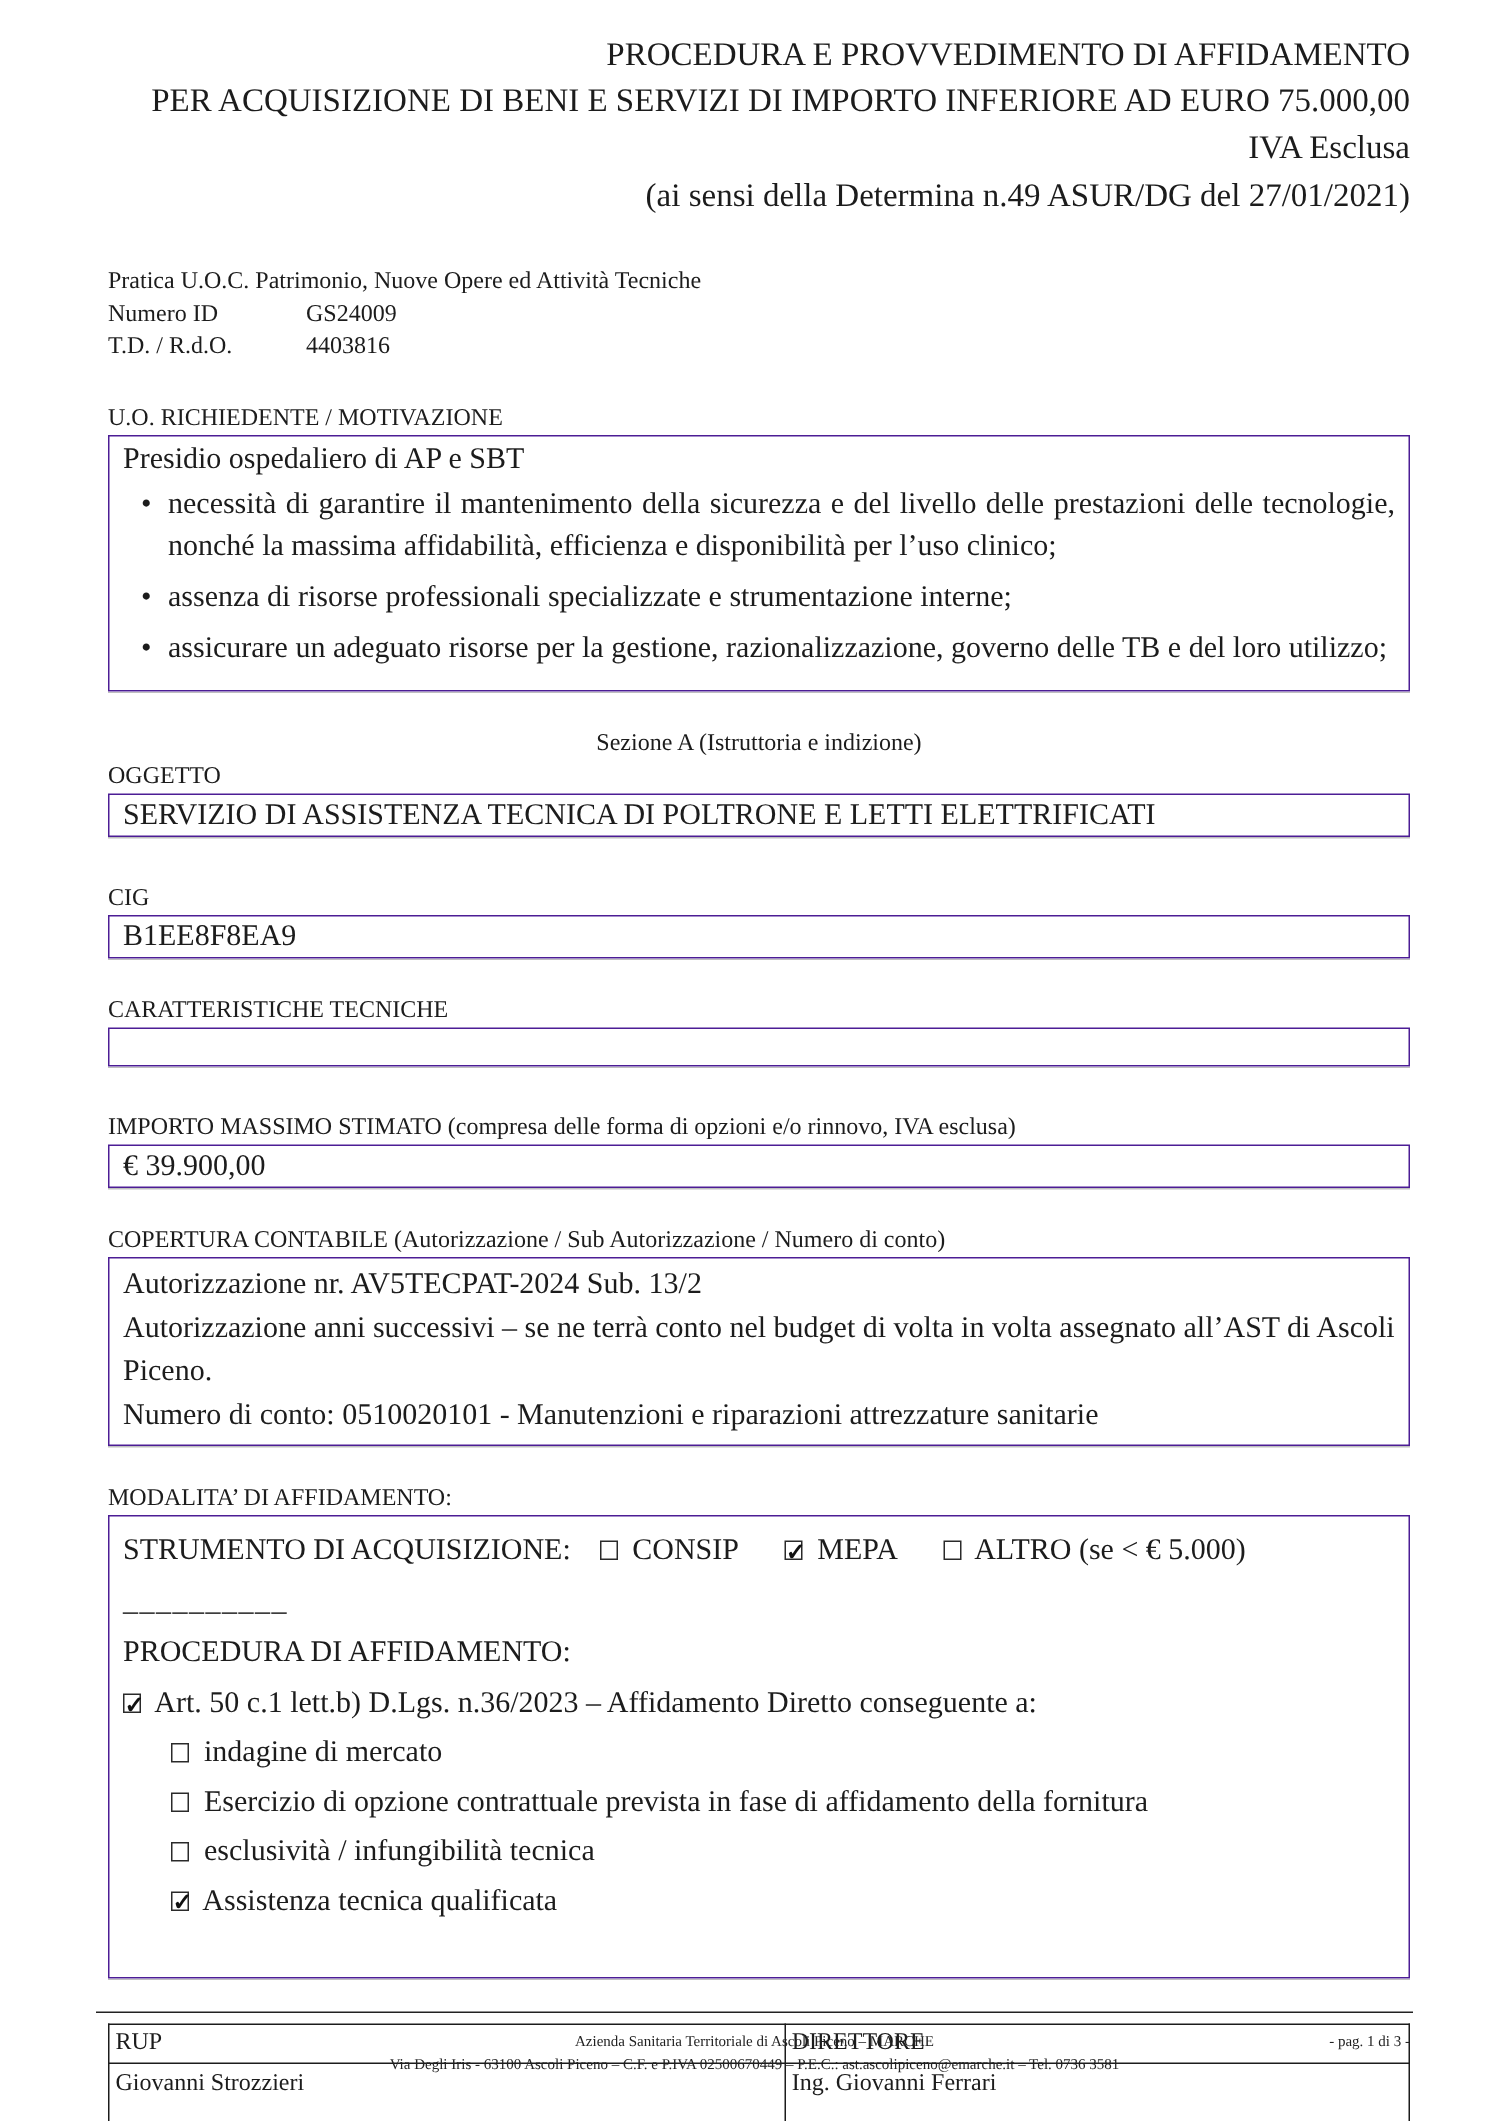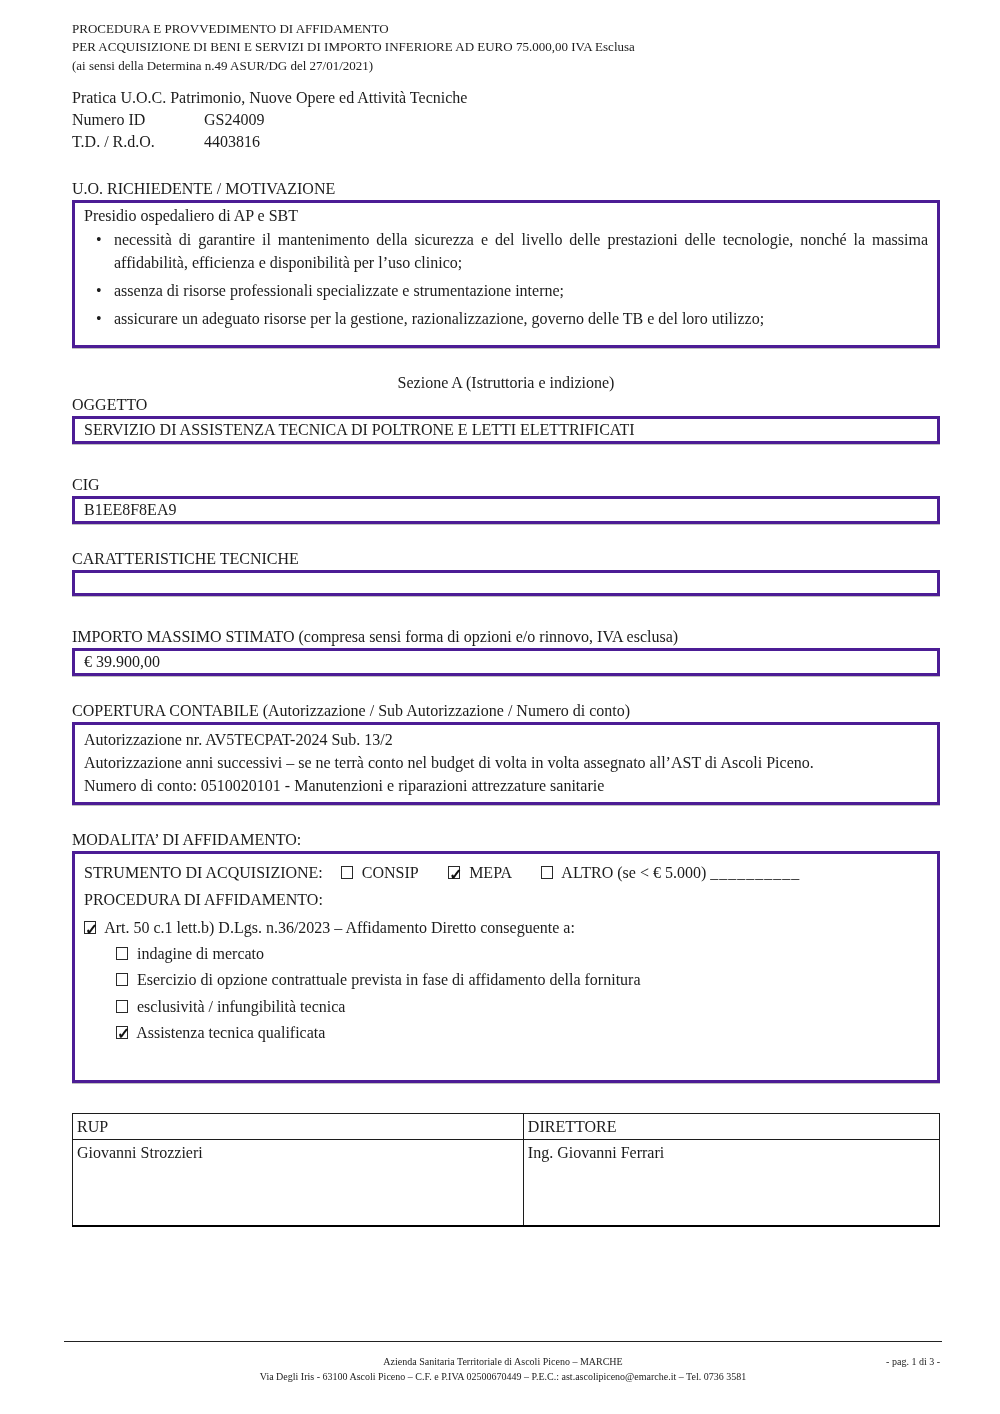--- a/index.html
+++ b/index.html
@@ -26,30 +26,30 @@
     letter-spacing:1px; color:#1b4971; margin-top:6px;
   }
   .logo-region {
     display:flex; align-items:center; justify-content:center; gap:8px;
     width:150px; margin:4px auto 0 auto;
     font-family:"DejaVu Sans", sans-serif; font-size:11px; letter-spacing:2px; color:#29a8e0;
   }
   .logo-region .rule { flex:1; height:2px; background:#29a8e0; }
 
   
-  .doc-title { text-align:left; font-size:13px; line-height:1.42; margin-bottom:12px; }
+  .doc-title { text-align:right; font-size:22px; line-height:1.42; margin-bottom:32px; }
 
   
   .pratica { font-size:16px; line-height:1.35; margin-bottom:28px; }
   .pratica .lbl { display:inline-block; width:128px; }
 
   
   .sec-heading { font-size:16px; margin-bottom:2px; }
   .box {
-    border:3px solid #4c1d95; padding:2px 9px; font-size:16px;
+    border:1px solid #4c1d95; padding:2px 9px; font-size:20px;
     box-shadow:0 1px 0 rgba(0,0,0,0.25);
   }
   .gap-lg { margin-bottom:32px; }
   .gap-md { margin-bottom:26px; }
 
   
   .mot-box { padding:4px 9px 8px 9px; }
   .mot-box ul { list-style:none; margin-top:4px; }
   .mot-box li {
     position:relative; padding-left:30px; margin-bottom:6px;
@@ -137,21 +137,21 @@
 
     <div class="sec-heading">OGGETTO</div>
     <div class="box value-box gap-lg">SERVIZIO DI ASSISTENZA TECNICA DI POLTRONE E LETTI ELETTRIFICATI</div>
 
     <div class="sec-heading">CIG</div>
     <div class="box value-box gap-md">B1EE8F8EA9</div>
 
     <div class="sec-heading">CARATTERISTICHE TECNICHE</div>
     <div class="box value-box gap-lg"></div>
 
-    <div class="sec-heading">IMPORTO MASSIMO STIMATO (compresa sensi forma di opzioni e/o rinnovo, IVA esclusa)</div>
+    <div class="sec-heading">IMPORTO MASSIMO STIMATO (compresa delle forma di opzioni e/o rinnovo, IVA esclusa)</div>
     <div class="box value-box gap-md">€ 39.900,00</div>
 
     <div class="sec-heading">COPERTURA CONTABILE (Autorizzazione / Sub Autorizzazione / Numero di conto)</div>
     <div class="box cop-box gap-md">
       <div>Autorizzazione nr. AV5TECPAT-2024 Sub. 13/2</div>
       <div>Autorizzazione anni successivi – se ne terrà conto nel budget di volta in volta assegnato all’AST di Ascoli Piceno.</div>
       <div>Numero di conto: 0510020101 - Manutenzioni e riparazioni attrezzature sanitarie</div>
     </div>
 
     <div class="sec-heading">MODALITA’ DI AFFIDAMENTO:</div>

